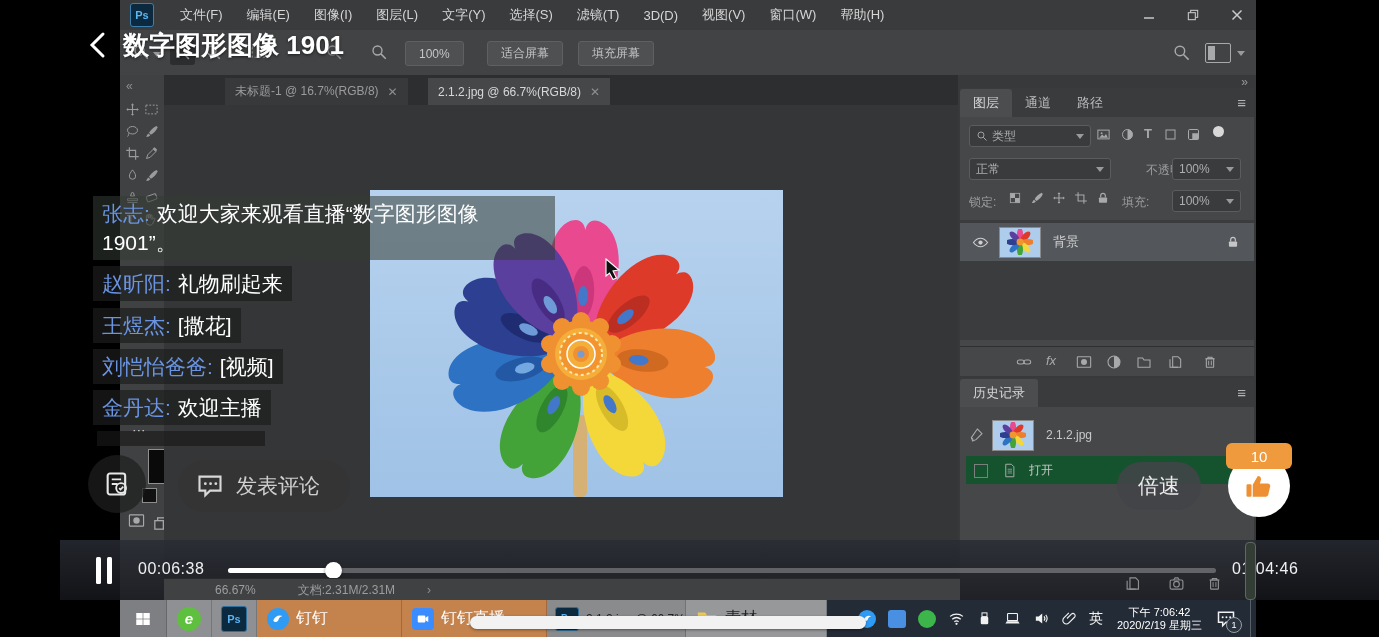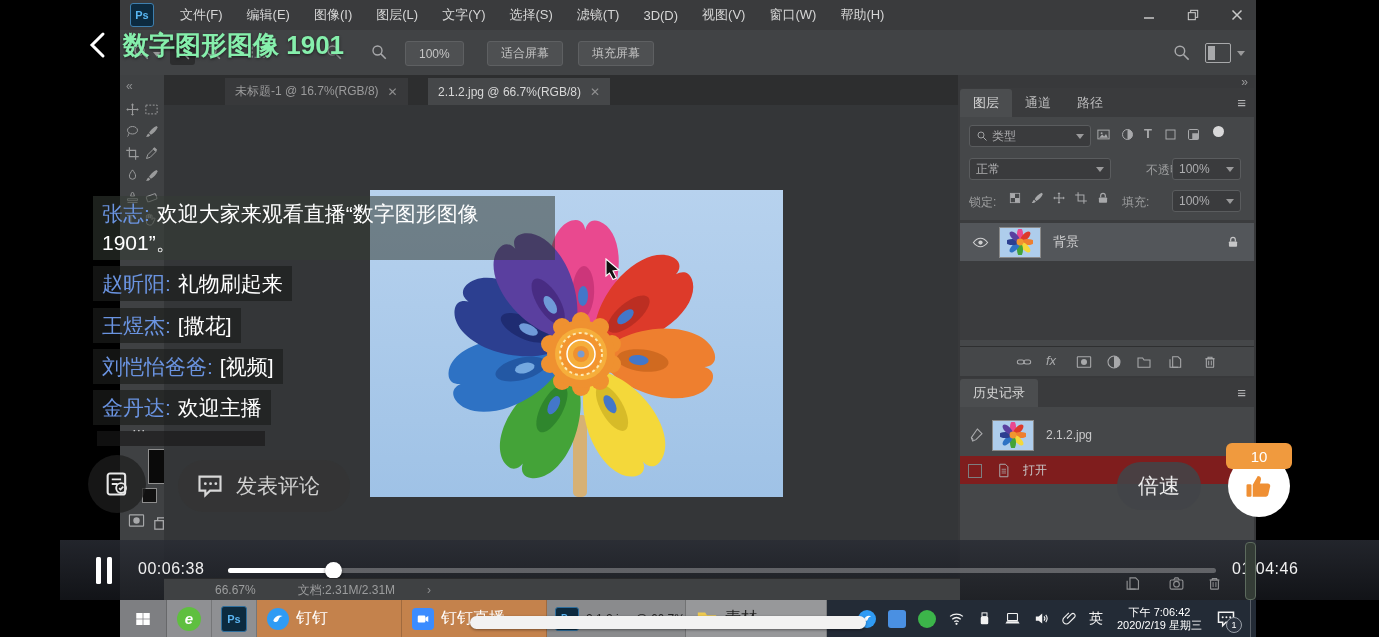--- a/index.html
+++ b/index.html
@@ -35,21 +35,21 @@
   .ptab.active{background:#4b4d4f;color:#d6d6d6;border-radius:3px 3px 0 0;}
   .pmenu{position:absolute;right:8px;top:6px;color:#b5b5b6;font-size:15px;}
   .dropbox{background:#3a3b3d;border:1px solid #5a5c5e;border-radius:3px;color:#aeaeb0;font-size:12px;
            display:flex;align-items:center;padding:0 6px;height:20px;position:absolute;}
   .caret{width:0;height:0;border-left:4px solid transparent;border-right:4px solid transparent;border-top:5px solid #9a9a9b;margin-left:auto;}
   .plabel{color:#9d9e9f;font-size:12px;position:absolute;}
   .layerrow{position:absolute;left:0;width:294px;height:38px;background:#53565a;display:flex;align-items:center;color:#cfcfd0;font-size:13px;}
   .thumbbox{width:40px;height:29px;background:#aecdec;border:1px solid #8a8a8a;display:flex;align-items:center;justify-content:center;}
   .histrow{position:absolute;left:0;width:294px;display:flex;align-items:center;color:#c9c9ca;font-size:12px;}
   
-  .vtitle{position:absolute;left:123px;top:28px;color:#86efac;font-size:26px;font-weight:600;z-index:22;text-shadow:0 1px 3px rgba(0,0,0,.6);}
+  .vtitle{position:absolute;left:123px;top:28px;color:#ffffff;font-size:26px;font-weight:600;z-index:22;text-shadow:0 1px 3px rgba(0,0,0,.6);}
   .chat{position:absolute;z-index:20;font-size:21px;line-height:29px;color:#fff;}
   .chat .bub{background:rgba(28,30,28,.68);padding:3px 9px;display:inline-block;}
   .chat .u{color:#6a93e0;margin-right:7px;}
   .pillbtn{position:absolute;border-radius:26px;display:flex;align-items:center;z-index:22;}
   #playerbar{position:absolute;left:60px;top:540px;width:1319px;height:60px;z-index:30;
              background:linear-gradient(180deg,rgba(41,44,52,.84),rgba(22,24,29,.80));color:#f0f0f0;}
   .ptime{position:absolute;top:20px;font-size:16px;letter-spacing:.5px;}
   
   #taskbar{position:absolute;left:120px;top:600px;width:1136px;height:37px;background:#8f9093;z-index:50;display:flex;}
   .tbitem{height:37px;display:flex;align-items:center;border-right:1px solid rgba(0,0,0,.18);}
@@ -652,21 +652,21 @@
                 <use href="#s-histbrush"></use>
               </svg>
             </span>
           <span class="thumbbox">
               <svg class="i" width="26" height="26">
                 <use href="#s-miniflower"></use>
               </svg>
             </span>
           <span style="margin-left:12px;">2.1.2.jpg</span>
         </div>
-        <div class="histrow" style="top:78px;height:28px;background:#7f1d1d;">
+        <div class="histrow" style="top:78px;height:28px;background:#14532d;margin-left:6px;">
           <span class="abs" style="left:8px;top:8px;width:12px;height:12px;border:1px solid #7d7e80;"></span>
           <span class="ic" style="margin-left:36px;">
               <svg class="i" width="15" height="15">
                 <use href="#s-docpage"></use>
               </svg>
             </span>
           <span style="margin-left:12px;">打开</span>
         </div>
       </div>
     </div>

